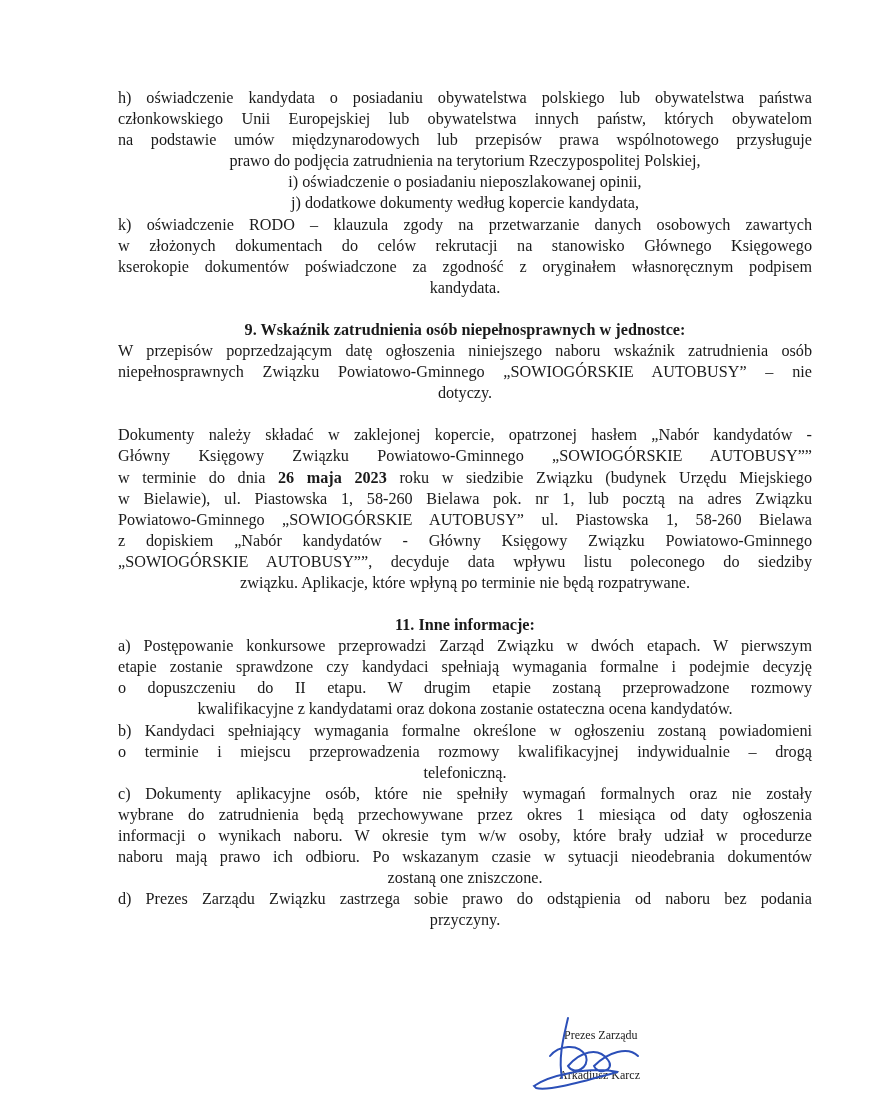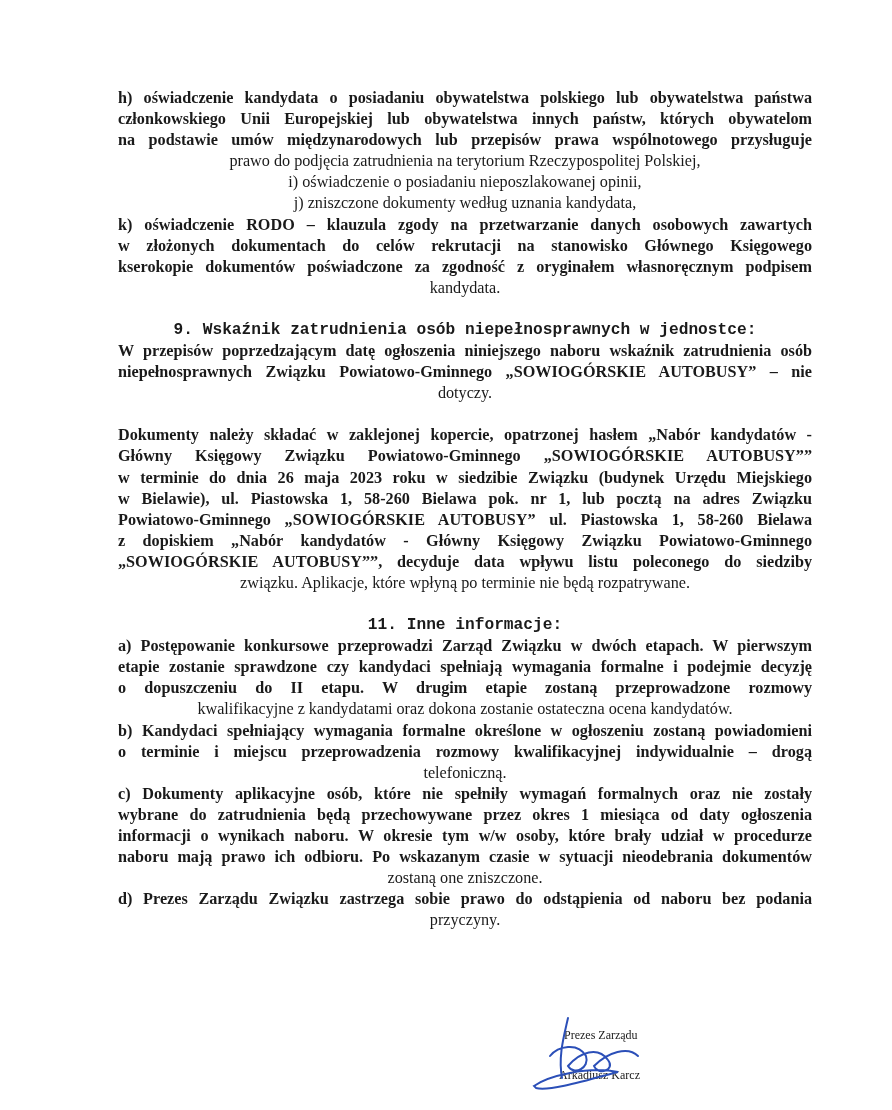--- a/index.html
+++ b/index.html
@@ -1,40 +1,40 @@
 <!DOCTYPE html>
 <html><head>
 <meta charset="utf-8">
 <style>
   html, body { margin: 0; padding: 0; background: #ffffff; }
   body { width: 892px; height: 1110px; position: relative; overflow: hidden;
          font-family: "Liberation Serif", "DejaVu Serif", serif; color: #1a1a1a; }
   .page { position: absolute; left: 118px; top: 88px; width: 694px; font-size: 16.2px; line-height: 21.1px; }
   .line { display: block; white-space: nowrap; text-align: center; }
-  .j { text-align: justify; text-align-last: justify; white-space: normal; font-weight: bold; }
+  .j { text-align: justify; text-align-last: justify; white-space: normal; }
   .gap { height: 21px; }
-  .heading { font-weight: bold; font-family: Liberation Mono, monospace; }
+  .heading { font-weight: bold; }
   .sig { position: absolute; left: 558px; top: 1024px; font-size: 12px; line-height: 22px; width: 140px; }
   .sig .t1 { display:block; padding-left: 6px; }
   .sig .t2 { display:block; padding-left: 1px; margin-top: 18px; }
   .sig svg { position: absolute; left: -30px; top: -8px; }
 </style>
 </head>
 <body>
 
 <div class="page">
 
   <span class="line j">h) oświadczenie kandydata o posiadaniu obywatelstwa polskiego lub obywatelstwa państwa</span>
   <span class="line j">członkowskiego Unii Europejskiej lub obywatelstwa innych państw, których obywatelom</span>
   <span class="line j">na podstawie umów międzynarodowych lub przepisów prawa wspólnotowego przysługuje</span>
   <span class="line">prawo do podjęcia zatrudnienia na terytorium Rzeczypospolitej Polskiej,</span>
 
   <span class="line">i) oświadczenie o posiadaniu nieposzlakowanej opinii,</span>
 
-  <span class="line">j) zniszczone dokumenty według uznania kandydata,</span>
+  <span class="line">j) dodatkowe dokumenty według kopercie kandydata,</span>
 
   <span class="line j">k) oświadczenie RODO – klauzula zgody na przetwarzanie danych osobowych zawartych</span>
   <span class="line j">w złożonych dokumentach do celów rekrutacji na stanowisko Głównego Księgowego</span>
   <span class="line j">kserokopie dokumentów poświadczone za zgodność z oryginałem własnoręcznym podpisem</span>
   <span class="line">kandydata.</span>
 
   <div class="gap"></div>
 
   <span class="line heading">9. Wskaźnik zatrudnienia osób niepełnosprawnych w jednostce:</span>
   <span class="line j">W przepisów poprzedzającym datę ogłoszenia niniejszego naboru wskaźnik zatrudnienia osób</span>

